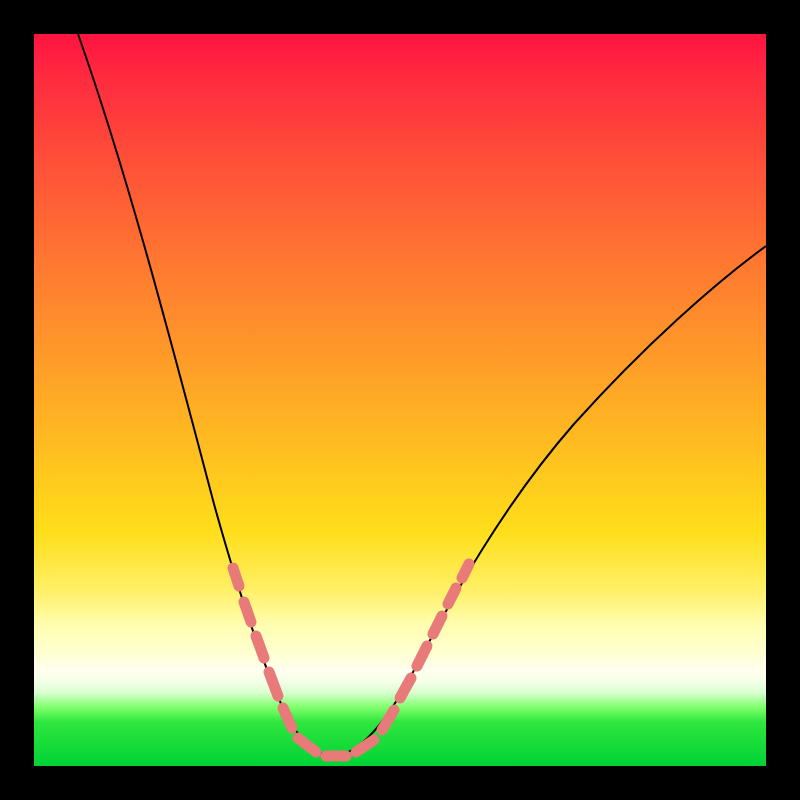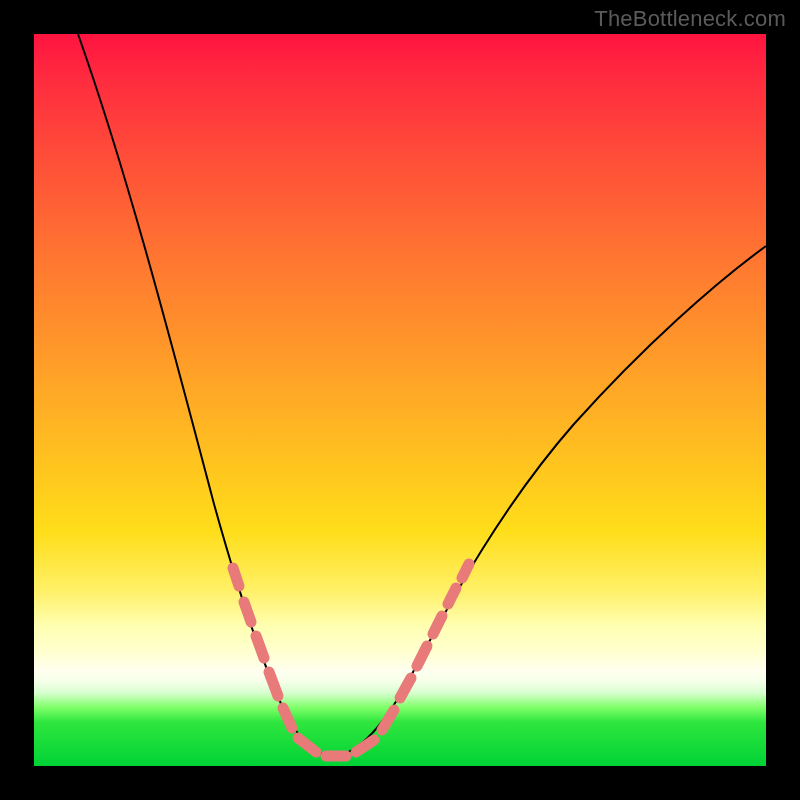--- a/index.html
+++ b/index.html
@@ -111,14 +111,13 @@
         <path class="dash-seg" d="M 366 664 L 377 644"></path>
         <path class="dash-seg" d="M 383 632 L 393 612"></path>
         <path class="dash-seg" d="M 399 600 L 408 582"></path>
         <path class="dash-seg" d="M 414 570 L 422 554"></path>
         <path class="dash-seg" d="M 428 544 L 435 530"></path>
       </g>
     </svg>
 
   </div>
 
-  <div class="watermark">TheBottleneck.com</div>
 </div>
 
 </body></html>

